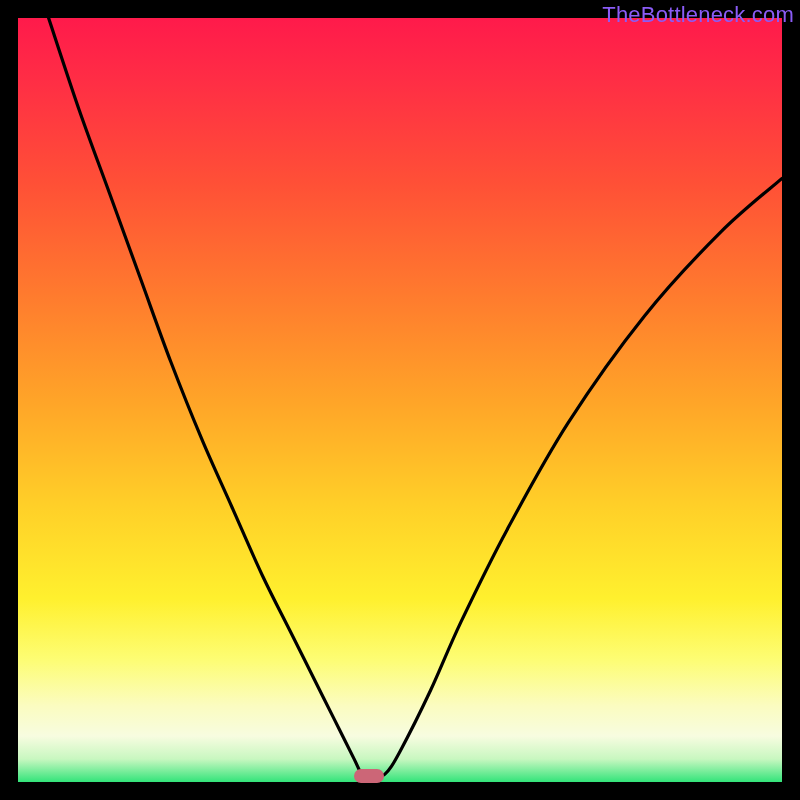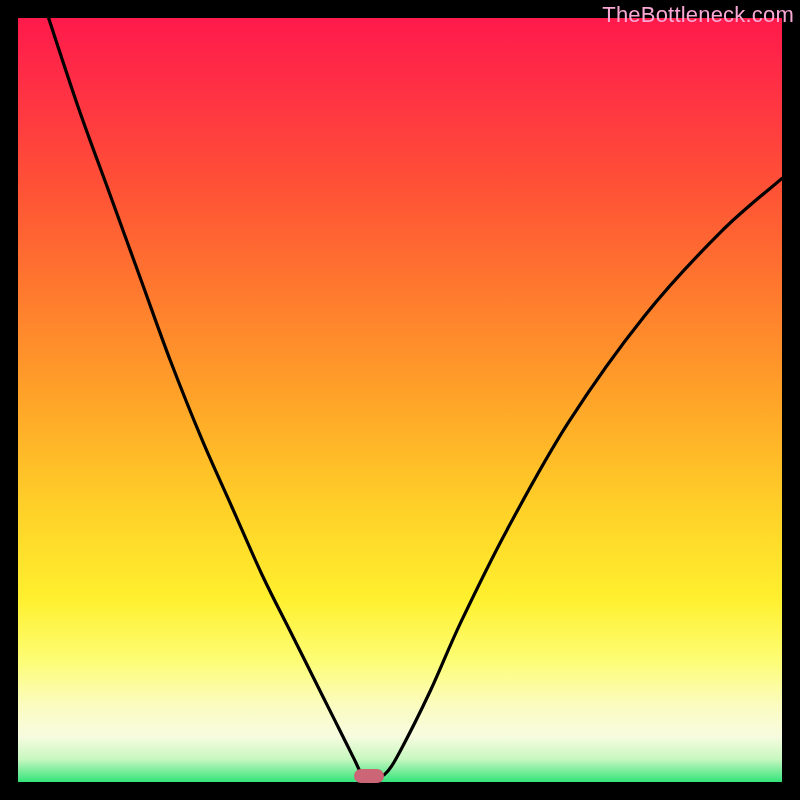--- a/index.html
+++ b/index.html
@@ -38,21 +38,21 @@
       #fbfcc0 90%,
       #f7fce0 94%,
       #c8f7c0 97%,
       #33e47a 100%
     );
   }
   .watermark {
     position: absolute;
     top: 2px;
     right: 6px;
-    color: #f9a8d4;
+    color: #8b5cf6;
     font-size: 22px;
     font-weight: 500;
     letter-spacing: 0.2px;
     z-index: 10;
   }
   svg.curve {
     position: absolute;
     left: 0;
     top: 0;
     width: 764px;

